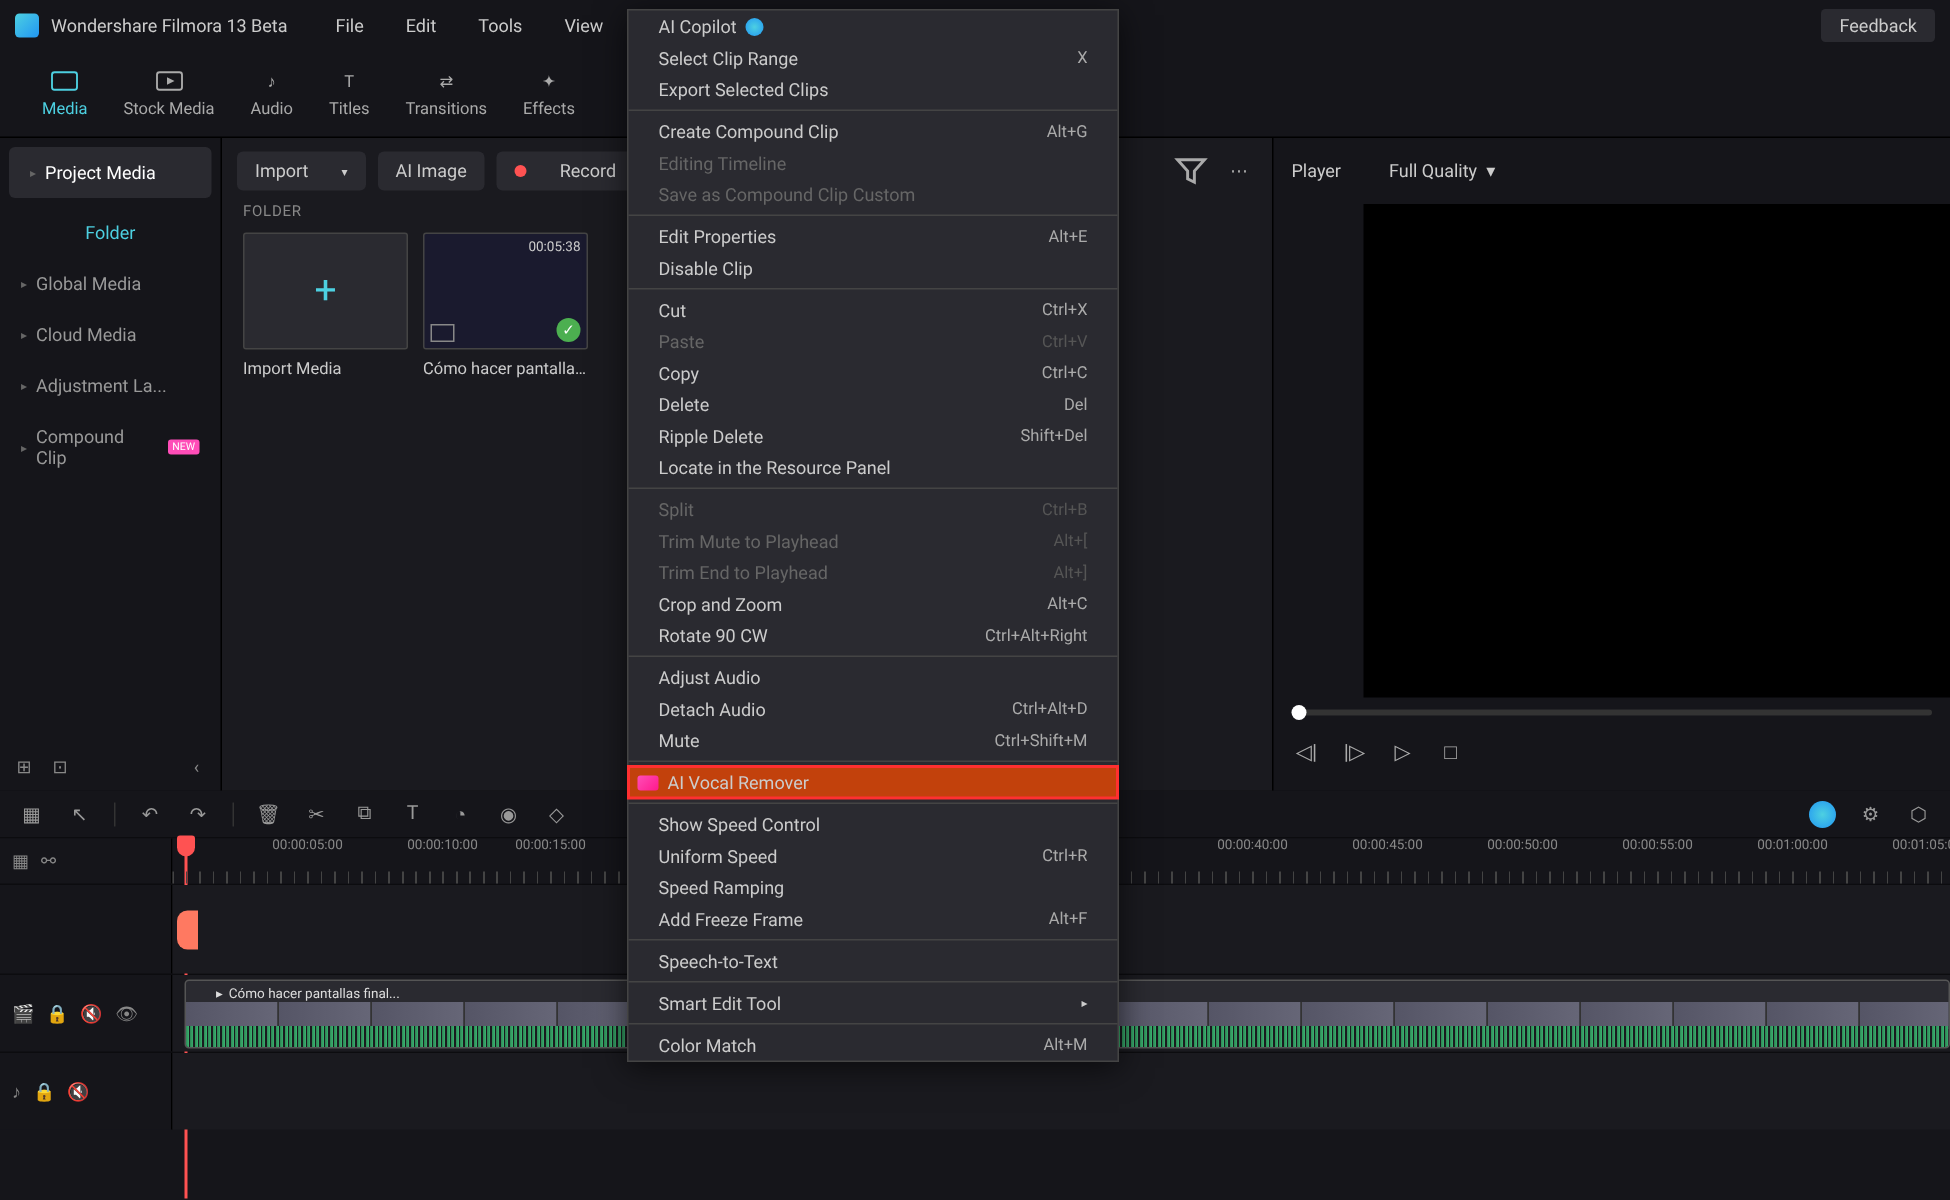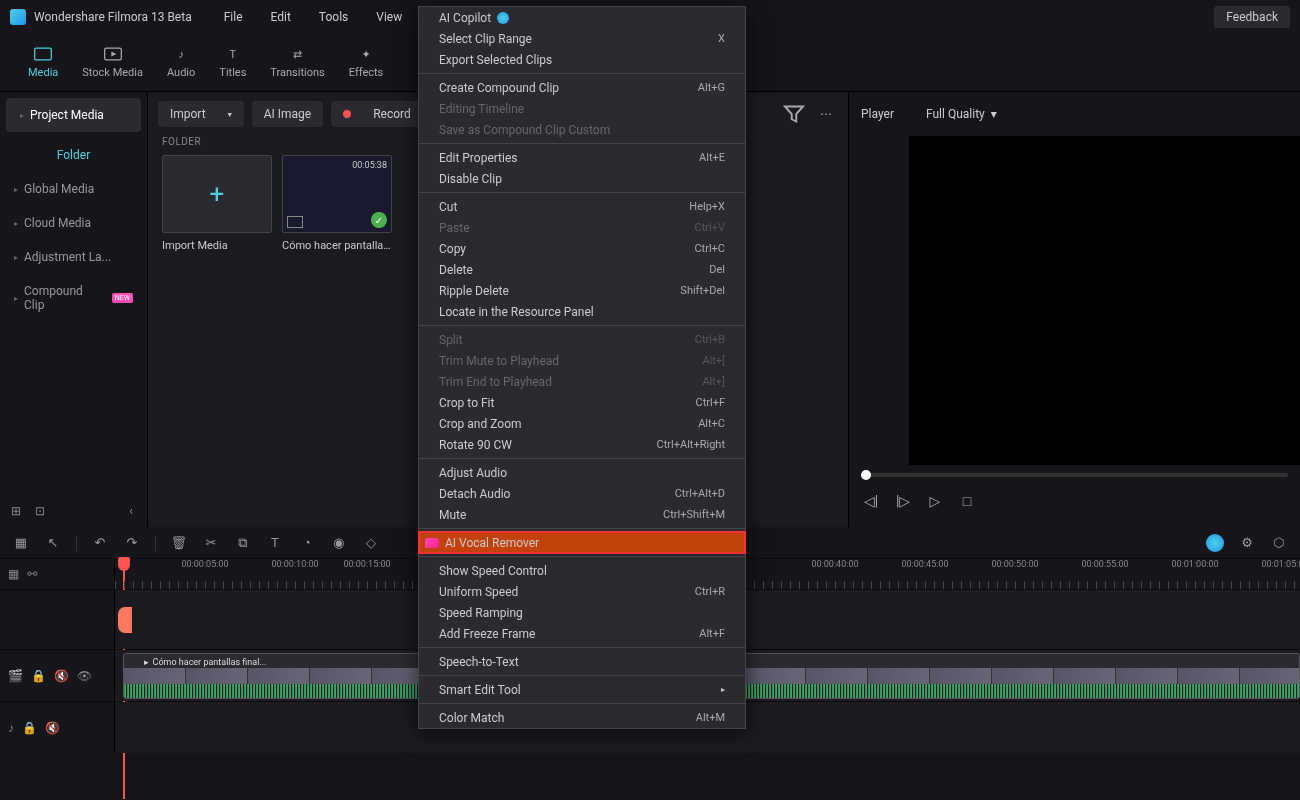--- a/index.html
+++ b/index.html
@@ -363,21 +363,21 @@
   <div class="ctx-item">
       <span>Edit Properties</span>
       <span class="shortcut">Alt+E</span>
     </div>
   <div class="ctx-item">
       <span>Disable Clip</span>
     </div>
   <div class="ctx-div"></div>
   <div class="ctx-item">
       <span>Cut</span>
-      <span class="shortcut">Help+X</span>
+      <span class="shortcut">Ctrl+X</span>
     </div>
   <div class="ctx-item disabled">
       <span>Paste</span>
       <span class="shortcut">Ctrl+V</span>
     </div>
   <div class="ctx-item">
       <span>Copy</span>
       <span class="shortcut">Ctrl+C</span>
     </div>
   <div class="ctx-item">
@@ -396,24 +396,20 @@
       <span>Split</span>
       <span class="shortcut">Ctrl+B</span>
     </div>
   <div class="ctx-item disabled">
       <span>Trim Mute to Playhead</span>
       <span class="shortcut">Alt+[</span>
     </div>
   <div class="ctx-item disabled">
       <span>Trim End to Playhead</span>
       <span class="shortcut">Alt+]</span>
-    </div>
-  <div class="ctx-item">
-      <span>Crop to Fit</span>
-      <span class="shortcut">Ctrl+F</span>
     </div>
   <div class="ctx-item">
       <span>Crop and Zoom</span>
       <span class="shortcut">Alt+C</span>
     </div>
   <div class="ctx-item">
       <span>Rotate 90 CW</span>
       <span class="shortcut">Ctrl+Alt+Right</span>
     </div>
   <div class="ctx-div"></div>

